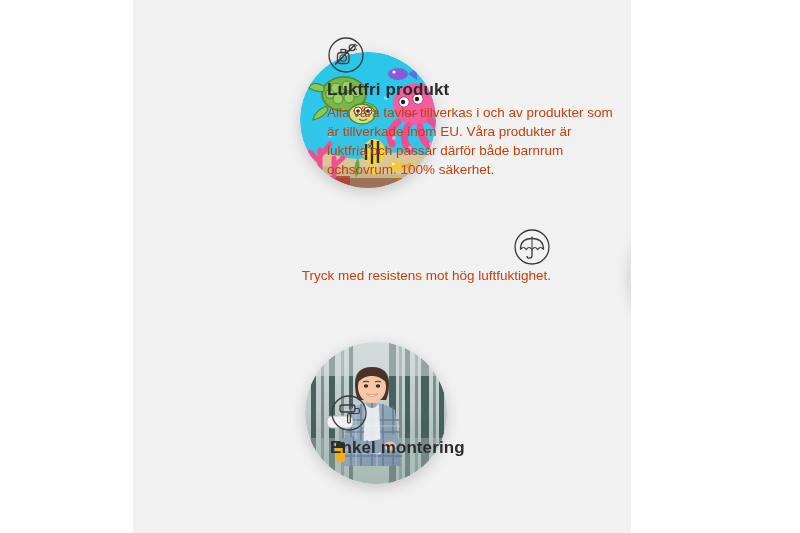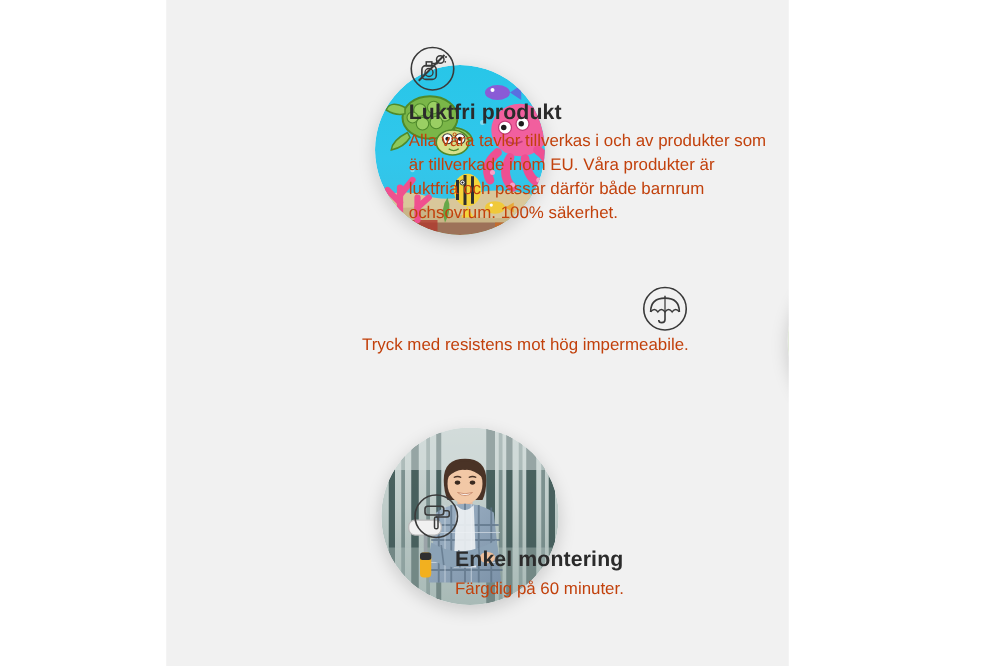--- a/index.html
+++ b/index.html
@@ -316,21 +316,21 @@
           <path d="M7.5 21.5 q3 -4 5.8 0 q2.8 -4 5.7 0 q2.9 -4 5.7 0 q2.8 -4 5.8 0" fill="none" stroke="#3a3a3a" stroke-width="1.2"></path>
 
           <path d="M19 10.5 v11" stroke="#3a3a3a" stroke-width="1"></path>
 
           <path d="M19 21.5 v6 q0 2.6 -2.6 2.6 q-2.4 0 -2.4 -2.2" fill="none" stroke="#3a3a3a" stroke-width="1.3"></path>
 
           <path d="M19 10.5 v-2" stroke="#3a3a3a" stroke-width="1.2"></path>
         </svg>
       </div>
       <div class="feature-text" style="position:static;">
-        <div class="f-body">Tryck med resistens mot hög impermeabile.</div>
+        <div class="f-body">Tryck med resistens mot hög luftfuktighet.</div>
       </div>
     </div>
 
     <div class="photo photo-woman">
       <svg width="142" height="142" viewBox="0 0 142 142" aria-hidden="true">
         <defs>
           <clipPath id="clipWoman">
               <circle cx="71" cy="71" r="71"></circle>
             </clipPath>
           <linearGradient id="forestG" x1="0" y1="0" x2="0" y2="1">
@@ -430,20 +430,19 @@
         <svg viewBox="0 0 38 38" aria-hidden="true">
           <circle cx="19" cy="19" r="17" fill="none" stroke="#3a3a3a" stroke-width="1.3"></circle>
 
           <rect x="10" y="11" width="15" height="7" rx="2.2" fill="none" stroke="#3a3a3a" stroke-width="1.3"></rect>
 
           <path d="M25 14.5 h3 q1.4 0 1.4 1.5 v2 q0 1.5 -1.6 1.5 h-9.2" fill="none" stroke="#3a3a3a" stroke-width="1.2"></path>
 
           <rect x="17.6" y="19.5" width="2.8" height="9.5" rx="1.3" fill="none" stroke="#3a3a3a" stroke-width="1.2"></rect>
         </svg>
       </div>
-      <div class="feature-text" style="position:static;padding-left:34px;">
+      <div class="feature-text" style="position:static;">
         <div class="f-title">Enkel montering</div>
-        <div class="f-body">Färgdig på 60 minuter.</div>
       </div>
     </div>
 
   </div>
 </div>
 
 </body></html>

